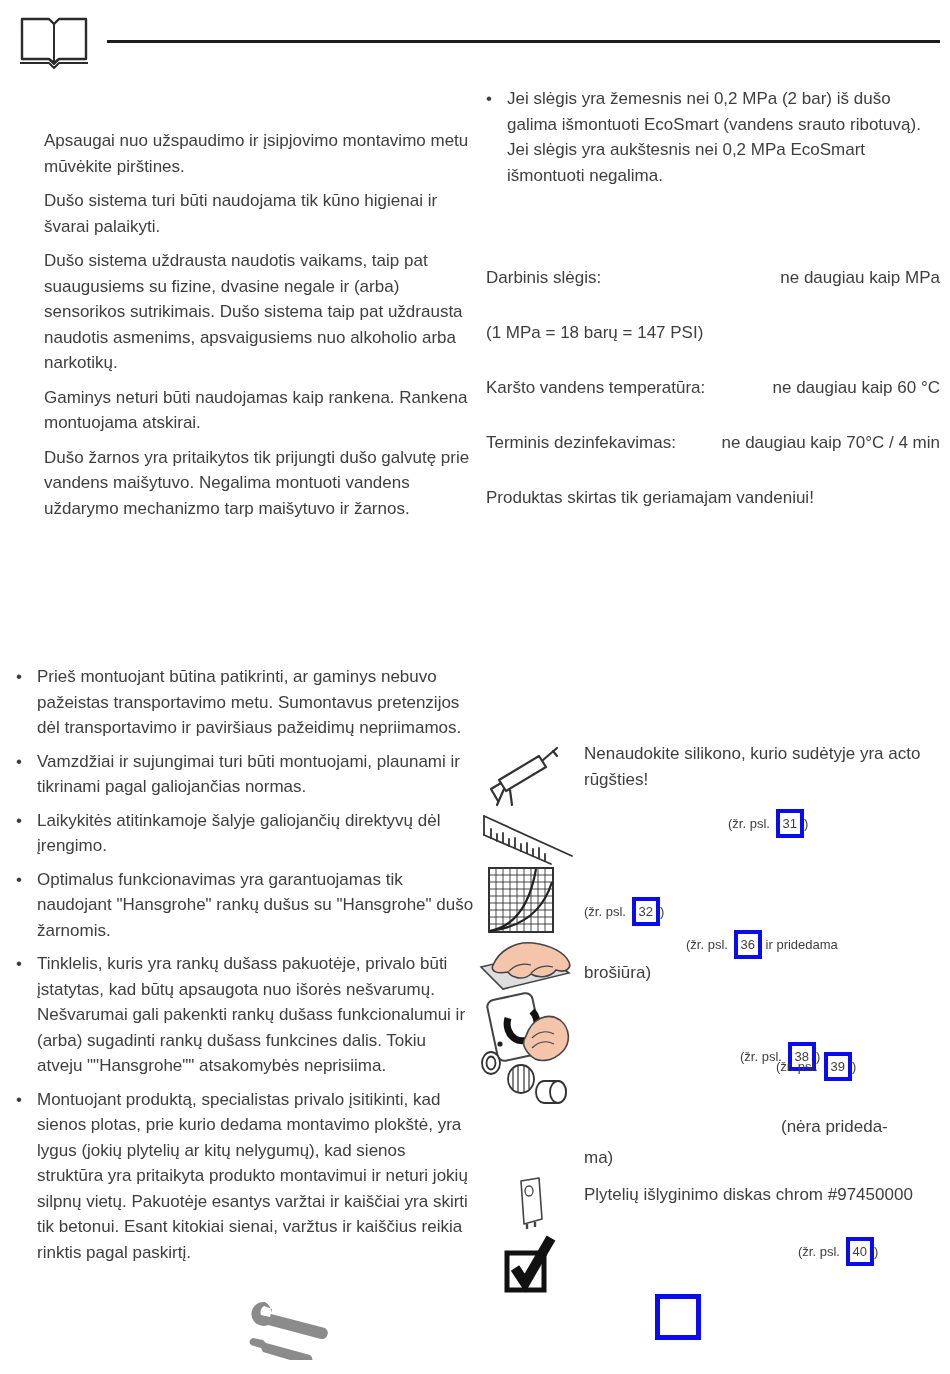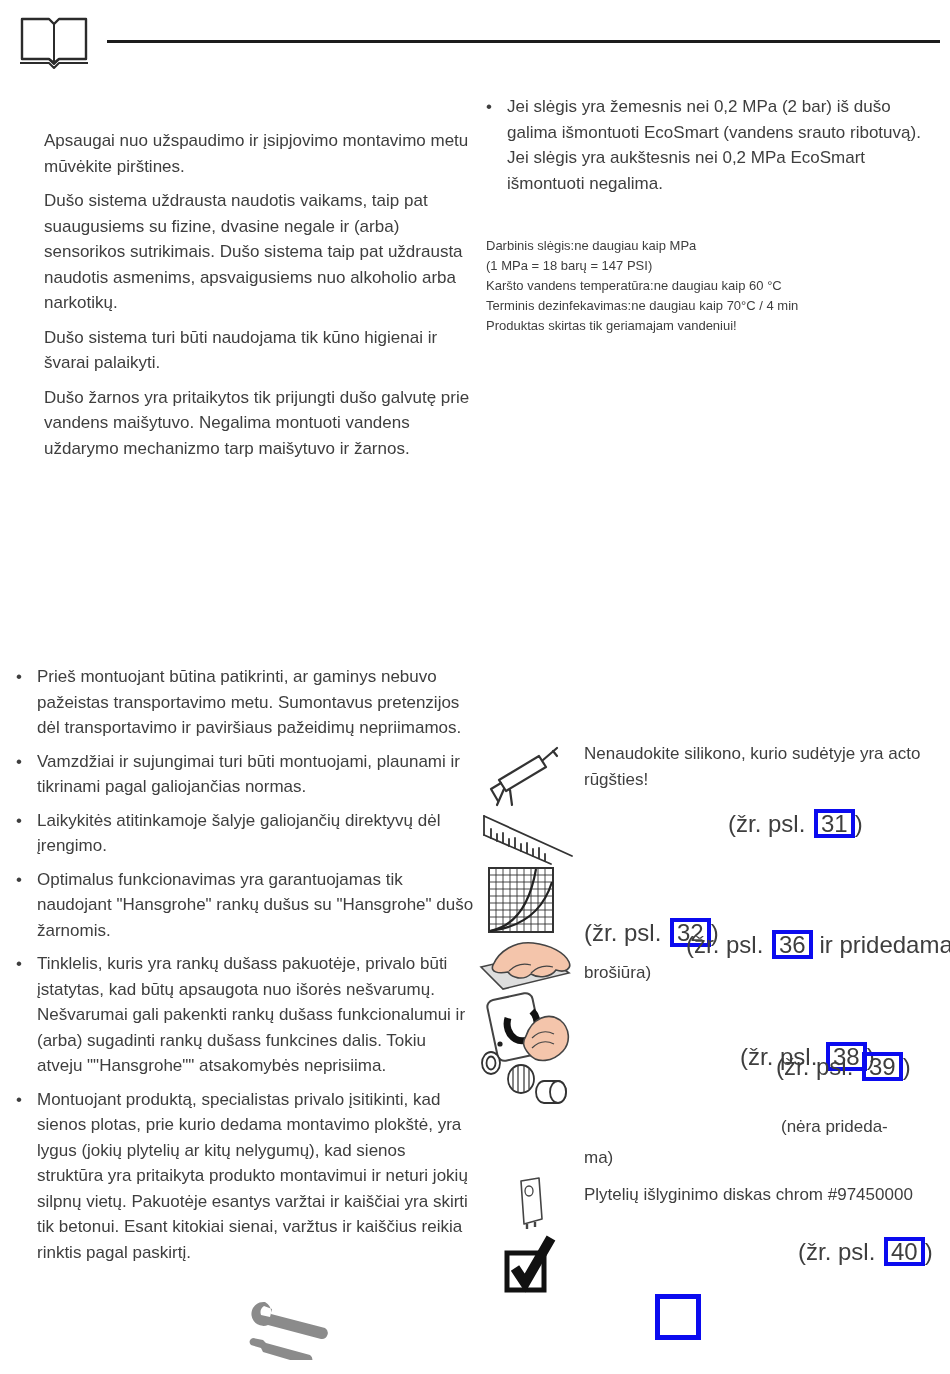--- a/index.html
+++ b/index.html
@@ -9,27 +9,27 @@
   .abs{position:absolute;}
   .rule{background:#1d1d1d;height:3px;}
   
   .paras{left:44px;top:128px;width:428px;}
   .paras p{margin:0 0 9px 0;}
   .blist{left:16px;top:656px;width:458px;}
   .li{display:flex;margin:8px 0 8px 0;}
   .li .dot{width:21px;flex:0 0 21px;}
   .li .dot::before{content:"\2022";}
   
-  .rbullet{left:486px;top:94px;width:454px;display:flex;}
+  .rbullet{left:486px;top:86px;width:454px;display:flex;}
   .rbullet .dot{width:21px;flex:0 0 21px;}
   .rbullet .dot::before{content:"\2022";}
   .specs{left:486px;top:236px;width:454px;}
-  .spec-row{display:flex;justify-content:flex-start;font-size:13px;line-height:1.53;}
+  .spec-row{display:flex;justify-content:space-between;font-size:17px;line-height:1.53;margin-top:29px;}
   
-  .ref{white-space:nowrap;font-size:24px;}
+  .ref{white-space:nowrap;font-size:13px;}
   .pnum{display:inline-block;border:4px solid #0b0bef;padding:0 3px;margin:0 0 0 2px;
         line-height:21px;color:#3e3e3e;text-decoration:none;}
   .bluebox{width:36px;height:36px;border:5px solid #0b0bef;}
   svg{display:block;}
 </style>
 </head>
 <body>
 
 <div class="page">
 
@@ -40,22 +40,23 @@
         <path d="M38 12 V50" stroke-width="2"></path>
         <path d="M6 47 H33 L38 52 L43 47 H70" stroke-width="2"></path>
         <path d="M4 51 H33 L38 56 L43 51 H72" stroke-width="2"></path>
       </g>
     </svg>
   </span>
   <div class="abs rule" style="left:107px;top:40px;width:833px"></div>
 
   <div class="abs txt paras">
     <p>Apsaugai nuo užspaudimo ir įsipjovimo montavimo metu mūvėkite pirštines.</p>
+    <p>Dušo sistema turi būti naudojama tik kūno higienai ir švarai palaikyti.</p>
     <p>Dušo sistema uždrausta naudotis vaikams, taip pat suaugusiems su fizine, dvasine negale ir (arba) sensorikos sutrikimais. Dušo sistema taip pat uždrausta naudotis asmenims, apsvaigusiems nuo alkoholio arba narkotikų.</p>
-    <p>Dušo sistema turi būti naudojama tik kūno higienai ir švarai palaikyti.</p>
+    <p>Gaminys neturi būti naudojamas kaip rankena. Rankena montuojama atskirai.</p>
     <p>Dušo žarnos yra pritaikytos tik prijungti dušo galvutę prie vandens maišytuvo. Negalima montuoti vandens uždarymo mechanizmo tarp maišytuvo ir žarnos.</p>
   </div>
 
   <div class="abs txt blist">
     <div class="li">
         <span class="dot"></span>
         <span>Prieš montuojant būtina patikrinti, ar gaminys nebuvo pažeistas transportavimo metu. Sumontavus pretenzijos dėl transportavimo ir paviršiaus pažeidimų nepriimamos.</span>
       </div>
     <div class="li">
         <span class="dot"></span>
@@ -139,21 +140,21 @@
       <g stroke="#333" stroke-width="0.9" fill="none">
         <path d="M9 2 V66 M16 2 V66 M23 2 V66 M30 2 V66 M37 2 V66 M44 2 V66 M51 2 V66 M58 2 V66"></path>
         <path d="M2 9 H66 M2 16 H66 M2 23 H66 M2 30 H66 M2 37 H66 M2 44 H66 M2 51 H66 M2 58 H66"></path>
       </g>
       <g stroke="#222" stroke-width="2.2" fill="none">
         <path d="M3 65 C28 60 43 38 49 3"></path>
         <path d="M3 65 C36 61 56 45 65 16"></path>
       </g>
     </svg>
   </span>
-  <div class="abs ref" style="left:584px;top:918px"><span>(žr. psl. </span><a class="pnum" href="#">32</a><span>)</span></div>
+  <div class="abs ref" style="left:584px;top:897px"><span>(žr. psl. </span><a class="pnum" href="#">32</a><span>)</span></div>
 
   <span class="abs" style="left:479px;top:931px">
     <svg width="96" height="60" viewBox="0 0 96 60">
       <polygon points="2,36 62,22 90,42 24,58" fill="#dedede" stroke="#444" stroke-width="1.6"></polygon>
       <path d="M14 34 C20 20 36 10 54 12 C72 14 86 22 90 31 C93 38 86 42 77 39 C72 46 60 48 52 43 C44 50 33 47 29 41 C19 43 11 41 14 34 Z" fill="#f4c5ab" stroke="#444" stroke-width="1.6"></path>
       <path d="M30 40 C36 34 44 32 52 34 M52 42 C58 36 66 34 74 36" fill="none" stroke="#444" stroke-width="1.2"></path>
     </svg>
   </span>
   <div class="abs ref" style="left:686px;top:930px"><span>(žr. psl. </span><a class="pnum" href="#">36</a><span> ir pridedama</span></div>
   <div class="abs txt" style="left:584px;top:960px">brošiūra)</div>

